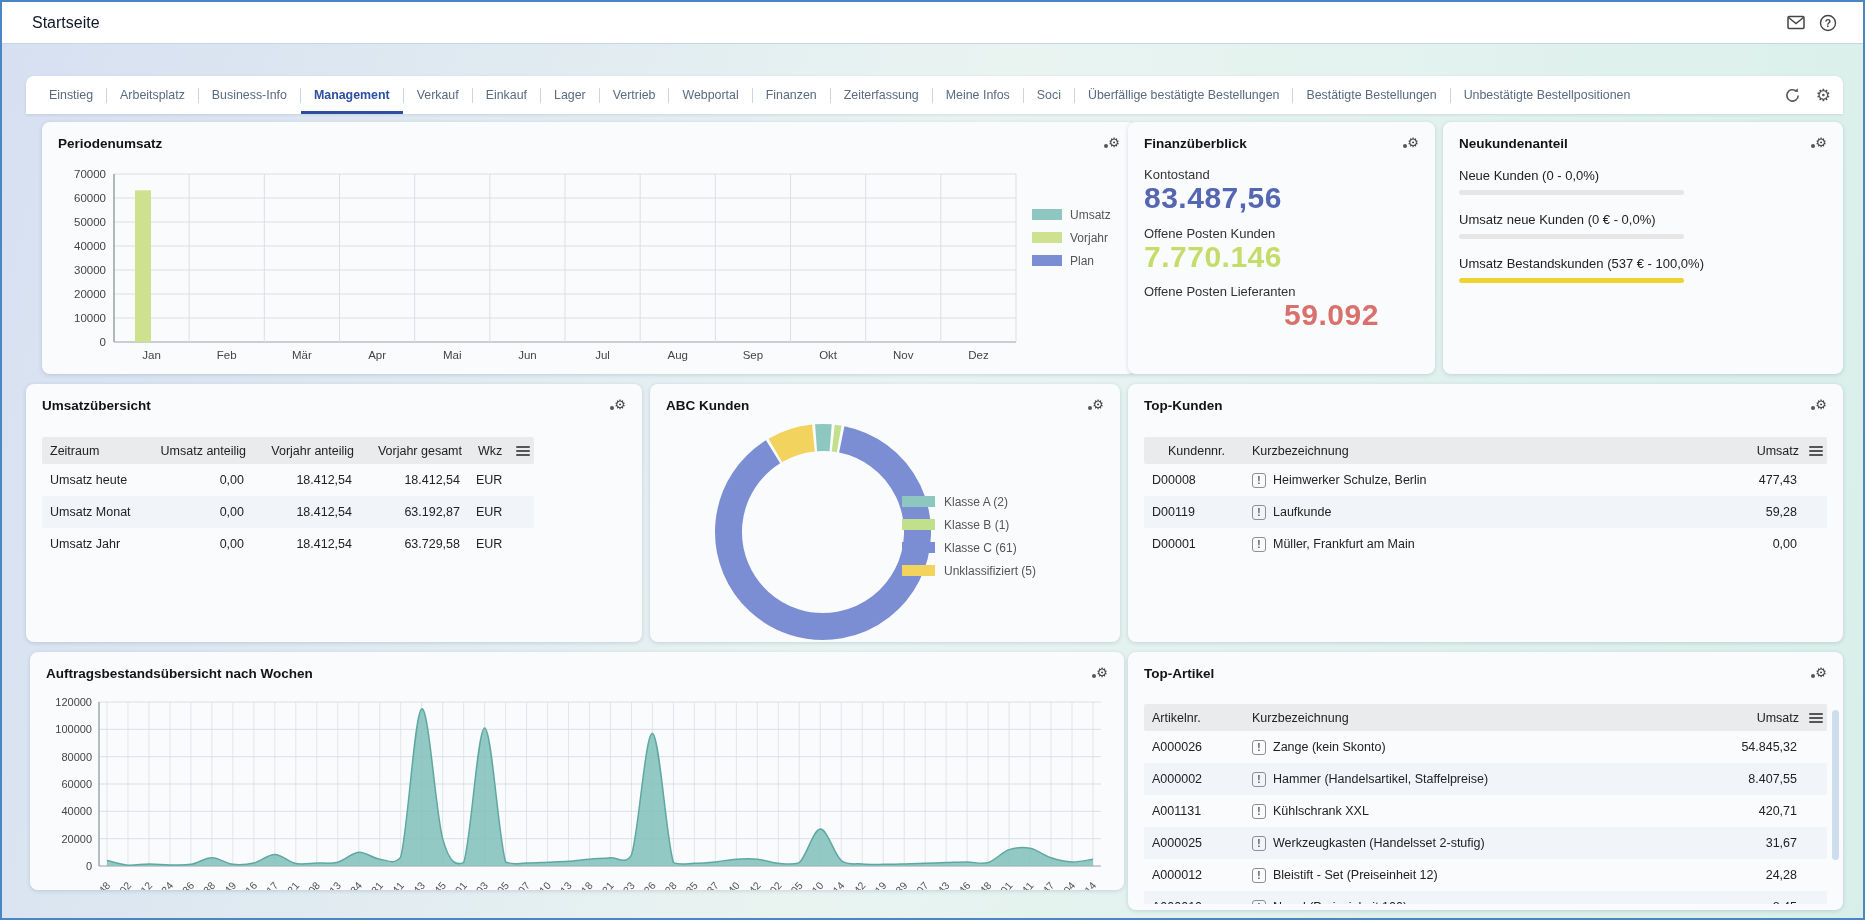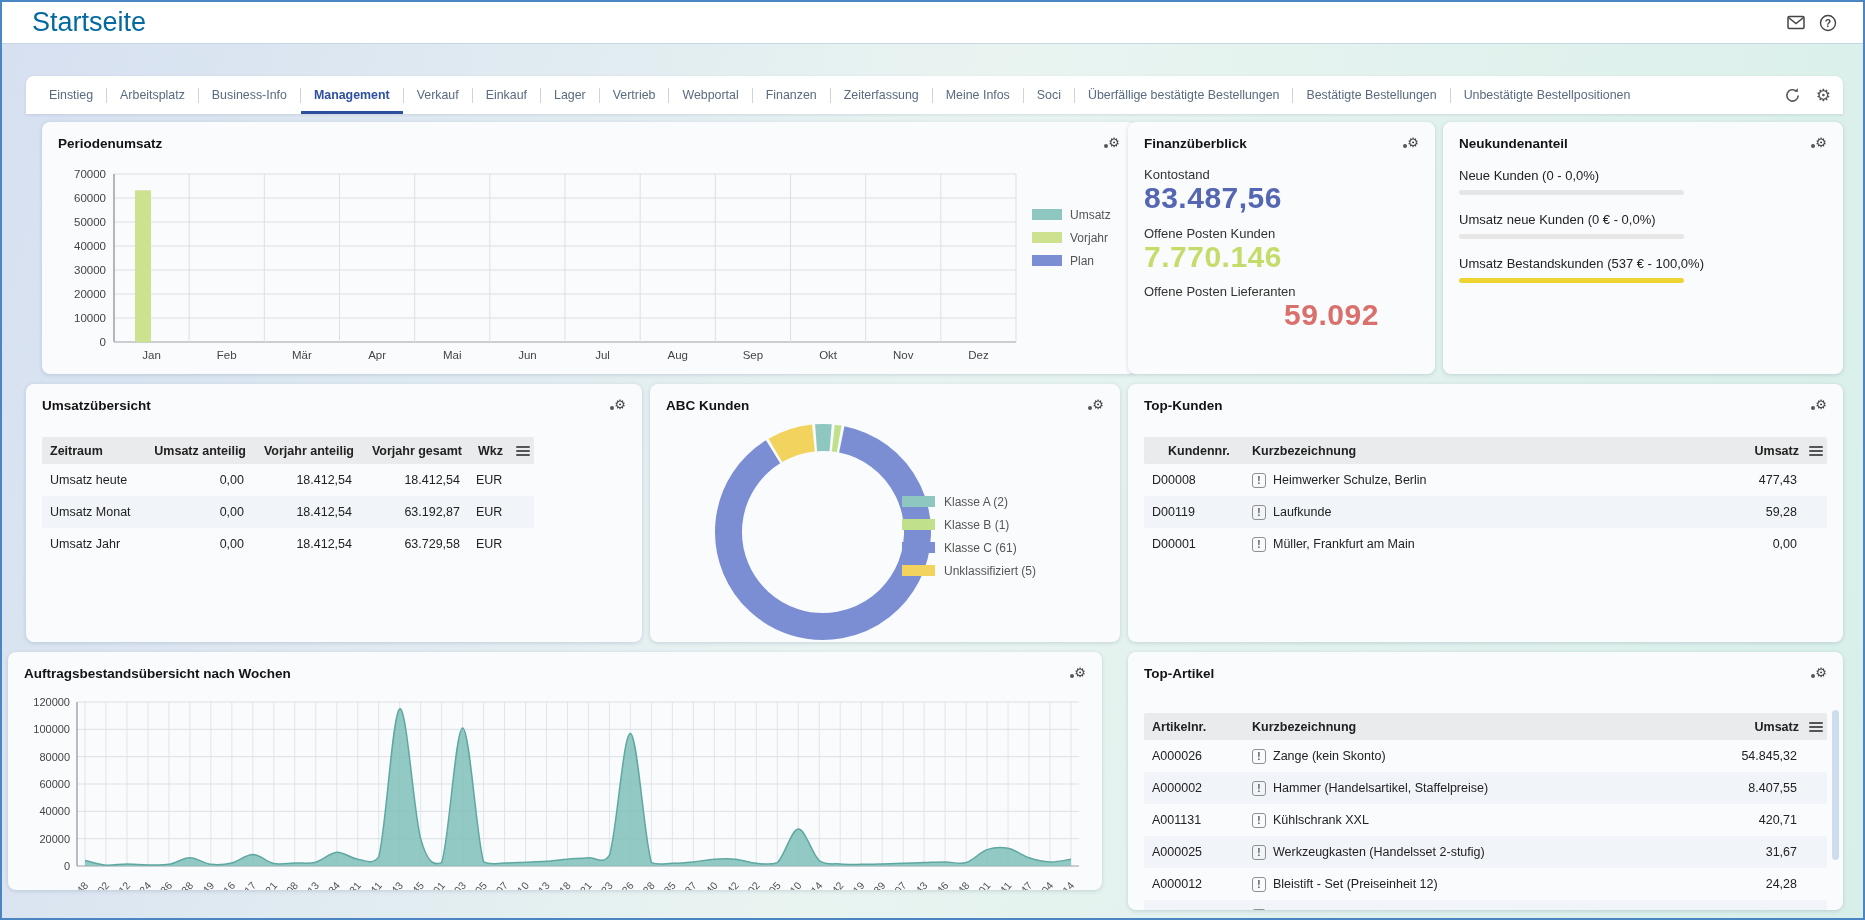--- a/index.html
+++ b/index.html
@@ -5,21 +5,21 @@
   html,body{margin:0;padding:0;background:#9fb6cc;}
   *{box-sizing:border-box;}
   .window{
     position:relative;width:1865px;height:920px;
     border:2px solid #4a86c4;background:#fff;overflow:hidden;
     font-family:"Liberation Sans", sans-serif;color:#222;
   }
   
   .titlebar{height:42px;background:#fff;display:flex;align-items:center;
     padding:0 26px 0 30px;border-bottom:1px solid #c4d6e6;}
-  .titlebar .title{font-size:27px;color:#0369a1;}
+  .titlebar .title{font-size:16px;color:#0f172a;}
   .titlebar-icons{margin-left:auto;display:flex;align-items:center;gap:14px;color:#444;}
   .tb-ic{width:18px;height:18px;display:flex;align-items:center;justify-content:center;cursor:pointer;}
   .tb-ic svg{display:block;}
   
   .content{position:relative;height:874px;
     background:linear-gradient(105deg,#d6e0f1 0%,#e9f4f1 48%,#d8efe9 100%);}
   .abs{position:absolute;}
   
   .tabbar{left:24px;top:32px;width:1817px;height:38px;background:#fff;
     border-radius:8px 8px 0 0;display:flex;align-items:center;padding:0 12px 0 10px;
@@ -47,21 +47,21 @@
   .metric .m-value{font-size:30px;font-weight:bold;line-height:1.05;letter-spacing:.5px;}
   .metric.center .m-value{text-align:center;padding-left:100px;}
   
   .nk-item{margin-top:17px;}
   .nk-item .nk-label{font-size:13px;color:#222;margin-bottom:7px;}
   .nk-track{width:225px;height:5px;background:#e6e6e6;border-radius:3px;overflow:hidden;}
   .nk-fill{height:100%;border-radius:3px;}
   
   .table{font-size:12.5px;overflow:hidden;}
   .trow{display:flex;align-items:center;height:32px;}
-  .trow.thead{height:27px;background:#eaebed;font-weight:bold;border-radius:2px;}
+  .trow.thead{height:27px;background:#eaebed;font-weight:normal;border-radius:2px;}
   .trow .cell{padding:0 8px;white-space:nowrap;overflow:hidden;display:flex;align-items:center;gap:7px;}
   .cell.r{justify-content:flex-end;text-align:right;}
   .tbody .trow:nth-child(even){background:#f1f5f9;}
   .menu-ic{width:14px;flex:0 0 14px;margin:0 4px 0 2px;cursor:pointer;}
   .menu-ic i{display:block;height:2px;background:#555;margin:2px 0;border-radius:1px;}
   .info-ic{flex:0 0 14px;width:14px;height:15px;border:1px solid #8f8f8f;border-radius:3px;
     color:#555;font-weight:bold;font-size:10px;line-height:13px;text-align:center;}
   .scroll-thumb{position:absolute;right:4px;top:58px;width:7px;height:150px;
     background:#cdddee;border-radius:4px;cursor:pointer;}
 </style>
@@ -410,21 +410,21 @@
               </div>
               <div class="cell r" style="width: 130px; flex: 0 0 130px;">
                 <span>0,00</span>
               </div>
               <span style="width: 22px; flex: 0 0 22px;"></span>
             </div>
           </div>
         </div>
     </div>
 
-    <div class="panel" style="left:6px;top:608px;width:1094px;height:238px;">
+    <div class="panel" style="left:28px;top:608px;width:1094px;height:238px;">
       <div class="panel-head">
           <span class="panel-title">Auftragsbestandsübersicht nach Wochen</span>
         <span class="gears">
             <span class="dot"></span>
             <span class="gear">⚙</span>
           </span>
         </div>
       <svg class="chart-svg" id="chart-area" width="1094" height="258">
           <line x1="77" y1="50" x2="77" y2="214" stroke="#dcdfe4" stroke-width="0.8"></line>
           <line x1="97.97872340425532" y1="50" x2="97.97872340425532" y2="214" stroke="#dcdfe4" stroke-width="0.8"></line>
@@ -543,21 +543,21 @@
     </div>
 
     <div class="panel" style="left:1126px;top:608px;width:715px;height:258px;">
       <div class="panel-head">
           <span class="panel-title">Top-Artikel</span>
         <span class="gears">
             <span class="dot"></span>
             <span class="gear">⚙</span>
           </span>
         </div>
-      <div class="table" id="t-artikel" style="margin-top:32px;height:200px;">
+      <div class="table" id="t-artikel" style="margin-top:23px;height:200px;">
           <div class="trow thead">
             <div class="cell" style="width: 100px; flex: 0 0 100px;">Artikelnr.</div>
             <div class="cell" style="flex: 1 1 auto;">Kurzbezeichnung</div>
             <div class="cell r" style="width: 130px; flex: 0 0 130px;">Umsatz</div>
             <span class="menu-ic">
               <i></i>
               <i></i>
               <i></i>
             </span>
           </div>

